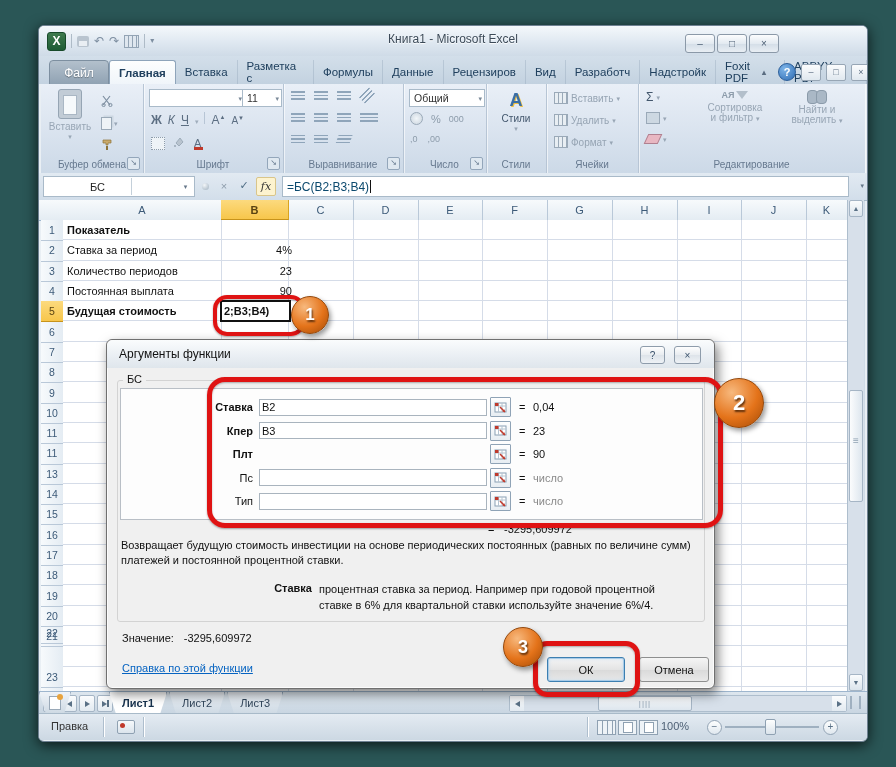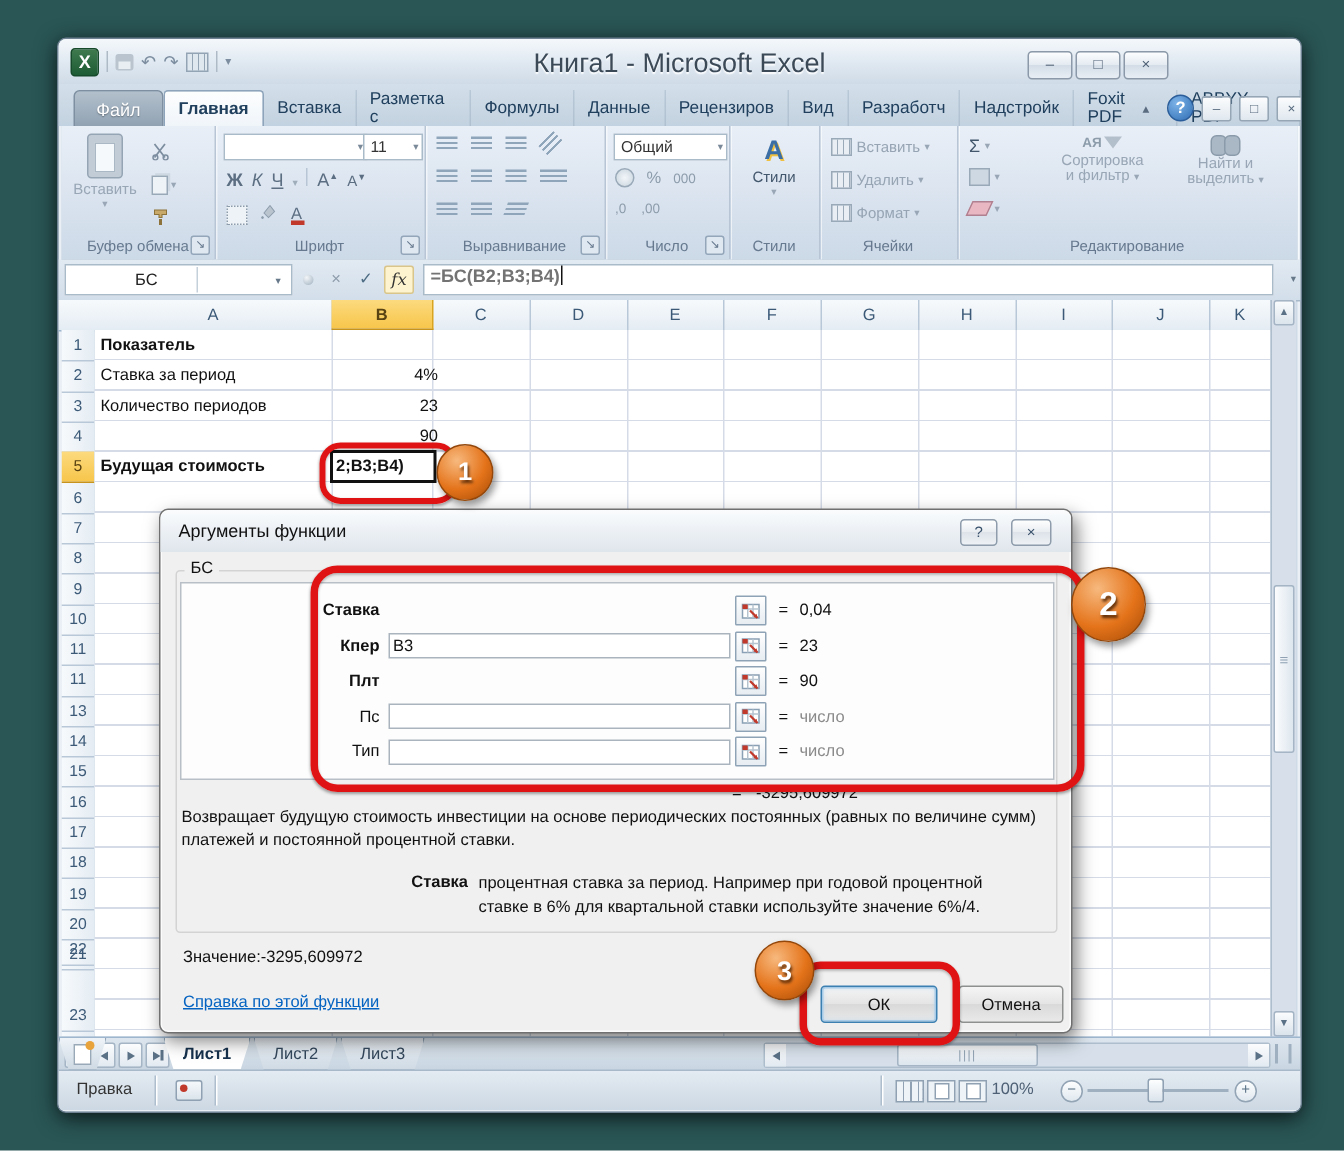--- a/index.html
+++ b/index.html
@@ -11,21 +11,21 @@
   #titlebar{position:absolute;left:0;top:0;right:0;height:30px;background:linear-gradient(#f4f8fb,#dfe8f1 55%,#cfdbe7)}
   .qat{position:absolute;top:5px;height:20px;display:flex;align-items:center;gap:5px;left:8px}
   .xl-logo{width:17px;height:17px;border-radius:3px;background:linear-gradient(#3f7a4e,#1e5c35);color:#fff;
        font-weight:bold;font-size:12px;display:flex;align-items:center;justify-content:center;border:1px solid #174a2a}
   .qsep{width:1px;height:14px;background:#aebbc7}
   .qbtn{color:#7d8ea0;font-size:12px;line-height:14px}
   .disk{width:12px;height:11px;background:#b9c4cf;border-radius:2px;position:relative}
   .disk::after{content:"";position:absolute;left:2px;bottom:1px;width:8px;height:5px;background:#e9eef3}
   .tblico{width:13px;height:11px;border:1px solid #93a4b5;background:
      repeating-linear-gradient(to right,#dfe7ef 0 3px,#93a4b5 3px 4px)}
-  #title-text{position:absolute;top:6px;left:0;right:0;text-align:center;font-size:18px;color:#3c4a58;text-shadow:0 1px 1px #fff}
+  #title-text{position:absolute;top:6px;left:0;right:0;text-align:center;font-size:12px;color:#3c4a58;text-shadow:0 1px 1px #fff}
   .capbtns{position:absolute;top:8px;left:646px;display:flex;gap:2px}
   .capbtn{width:28px;height:17px;border:1px solid #8b99a8;border-radius:3px;font-size:10px;color:#4e6075;
      background:linear-gradient(#fcfdfe,#e3eaf1 50%,#d3dde7 50%,#e8eef4);display:flex;align-items:center;justify-content:center}
   
   #tabrow{position:absolute;left:0;top:30px;right:0;height:28px;background:linear-gradient(#d3dfea,#c3d2e0)}
   #filetab{position:absolute;left:10px;top:4px;width:58px;height:24px;border-radius:4px 4px 0 0;
      background:linear-gradient(#b3c0cc,#8fa1b2);border:1px solid #7d8fa0;color:#fff;font-size:12px;
      display:flex;align-items:center;justify-content:center;text-shadow:0 1px 1px rgba(0,0,0,.35)}
   #rtabs{position:absolute;left:70px;top:4px;height:24px;display:flex}
   .rtab{padding:0 9px;font-size:11.5px;color:#20405e;display:flex;align-items:center;border-right:1px solid rgba(140,160,180,.35)}
@@ -64,21 +64,21 @@
   
   #fbar{position:absolute;left:0;top:147px;right:0;height:27px;background:linear-gradient(#e2eaf2,#d2deea);border-bottom:1px solid #a8bac9}
   .namebox{position:absolute;left:4px;top:3px;width:150px;height:19px;background:#fff;border:1px solid #a9bac9;
      font-size:11px;color:#222;display:flex;align-items:center}
   .namebox span{padding-left:46px}
   .nb-drop{position:absolute;right:1px;top:1px;bottom:1px;width:15px;border-left:1px solid #c4d0da;display:flex;align-items:center;justify-content:center;font-size:7px;color:#67788a}
   .fbtn{position:absolute;top:4px;width:18px;height:17px;display:flex;align-items:center;justify-content:center;font-size:11px}
   .sphere{position:absolute;left:163px;top:10px;width:7px;height:7px;border-radius:50%;background:radial-gradient(circle at 35% 30%,#f3f6f9,#9fb0bf)}
   #fxbtn{background:#fdf3cf;border:1px solid #d9c58a;border-radius:2px;font-style:italic;font-family:"DejaVu Serif",serif;font-size:11px;color:#333}
   .fml{position:absolute;left:243px;top:3px;right:18px;height:19px;background:#fff;border:1px solid #a9bac9;
-     font-size:12px;font-weight:700;color:#737373;display:flex;align-items:flex-start;padding-left:4px}
+     font-size:12px;font-weight:400;color:#0c4a6e;display:flex;align-items:center;padding-left:4px}
   .caret-bar{width:1px;height:13px;background:#111;margin-left:1px}
   .fml-exp{position:absolute;right:3px;top:9px;font-size:7px;color:#67788a}
   
   #colheads{position:absolute;left:0;top:174px;width:808px;height:20px;background:linear-gradient(#f7fafc,#e4ecf3);border-bottom:1px solid #9eb6ce}
   .colh{position:absolute;top:0;bottom:0;border-right:1px solid #b9c8d8;display:flex;align-items:center;justify-content:center;
      font-size:11px;color:#3c5a78}
   .colh.sel{background:linear-gradient(#fcda7e,#f7c64b);border-right:1px solid #d9a41f;border-bottom:1px solid #c7931a;color:#594312;font-weight:bold}
   #corner{position:absolute;left:2px;top:174px;width:22px;height:20px;background:linear-gradient(#f7fafc,#e4ecf3);
      border-right:1px solid #b9c8d8;border-bottom:1px solid #9eb6ce}
   #corner::after{content:"";position:absolute;right:2px;bottom:2px;border-left:9px solid transparent;border-bottom:9px solid #b4c2d0}
@@ -156,21 +156,21 @@
   .rangebtn{position:absolute;left:369px;width:19px;height:18px;border:1px solid #8fa3b6;background:linear-gradient(#fefefe,#e7edf2);
      display:flex;align-items:center;justify-content:center;border-radius:1px}
   .feq{position:absolute;left:398px;font-size:11px;color:#111}
   .fres{position:absolute;left:412px;font-size:11px;color:#111}
   .fres.muted{color:#8a8a8a}
   #dlg-eqrow{position:absolute;left:0;top:183px;font-size:11px;color:#111}
   #dlg-desc{position:absolute;left:14px;top:198px;width:580px;font-size:11px;line-height:15px;color:#111}
   #arg-label{position:absolute;left:60px;top:242px;width:145px;text-align:right;font-size:11px;font-weight:bold;color:#111}
   #arg-text{position:absolute;left:212px;top:242px;width:372px;font-size:11px;line-height:15.5px;color:#111}
   #dlg-value{position:absolute;left:15px;top:292px;font-size:11px;color:#111}
-  #dlg-value b{font-weight:normal;}
+  #dlg-value b{font-weight:normal;margin-right:10px}
   #dlg-link{position:absolute;left:15px;top:322px;font-size:11px;color:#0563c1;text-decoration:underline}
   .dlgbtn{position:absolute;top:317px;height:23px;border:1px solid #8e8f8f;border-radius:3px;font-size:11px;color:#111;
      background:linear-gradient(#f5f5f5,#e4e4e4 50%,#d9d9d9 50%,#e9e9e9);display:flex;align-items:center;justify-content:center}
   #okbtn{left:440px;width:76px;border-color:#3c7fb1;box-shadow:inset 0 0 0 1px #a8cbe8,inset 0 0 4px #bcd9f0}
   #cancelbtn{left:532px;width:68px}
   
   .ann-rect{position:absolute;border:4px solid var(--red,#df1313);border-radius:14px;z-index:60;
      box-shadow:0 1px 2px rgba(0,0,0,.35), inset 0 1px 2px rgba(0,0,0,.3)}
   .ann-badge{position:absolute;border-radius:50%;z-index:61;color:#fff;font-weight:bold;
      background:radial-gradient(circle at 35% 28%,#f7b97e,var(--badge,#e4731a) 55%,#a34a06);
@@ -452,20 +452,21 @@
       <div class="vline" style="left: 484px;"></div>
       <div class="vline" style="left: 549px;"></div>
       <div class="vline" style="left: 614px;"></div>
       <div class="vline" style="left: 678px;"></div>
       <div class="vline" style="left: 743px;"></div>
       <div class="celltxt" style="left: 0px; top: 20.3px; width: 158px; height: 20.3px;">Ставка за период</div>
       <div class="celltxt bold" style="left: 0px; top: 0px; width: 158px; height: 20.3px;">Показатель</div>
       <div class="celltxt right" style="left: 158px; top: 20.3px; width: 67px; height: 20.3px;">4%</div>
       <div class="celltxt" style="left: 0px; top: 40.6px; width: 158px; height: 20.3px;">Количество периодов</div>
       <div class="celltxt right" style="left: 158px; top: 40.6px; width: 67px; height: 20.3px;">23</div>
+      <div class="celltxt" style="left: 0px; top: 60.9px; width: 158px; height: 20.3px;">Постоянная выплата</div>
       <div class="celltxt right" style="left: 158px; top: 60.9px; width: 67px; height: 20.3px;">90</div>
       <div class="celltxt bold" style="left: 0px; top: 81.2px; width: 158px; height: 20.3px;">Будущая стоимость</div>
       <div id="editcell" style="left: 157px; top: 80.2px; width: 65px; height: 18.3px;">2;B3;B4)</div>
     </div>
 
   <div id="vscroll">
     <span class="sbtn" style="top:0">▲</span>
     <div id="vthumb"></div>
     <span class="sbtn" style="bottom:0">▼</span>
   </div>
@@ -528,20 +529,21 @@
     <div id="dlg-title">
       <span>Аргументы функции</span>
     </div>
     <span class="dbtn" style="left:533px;width:23px">?</span>
     <span class="dbtn" style="left:567px;width:25px">×</span>
     <div id="gbox"></div>
     <span id="gbox-label">БС</span>
     <div id="panel">
         <div class="frow" style="top: 8px;">
           <span class="flabel req">Ставка</span>
+          <input class="finput" value="B2" style="">
           <span class="rangebtn">
             <svg width="13" height="13" viewBox="0 0 13 13">
               <rect x="1" y="2" width="11" height="9" fill="#fff" stroke="#8aa0b4"></rect>
               <path d="M1 5h11M4.5 2v9M8 2v9" stroke="#b6c4d0"></path>
               <rect x="1" y="2" width="3.5" height="3" fill="#c0392b"></rect>
               <path d="M6 6 L11 11" stroke="#c0392b" stroke-width="1.5"></path>
               <path d="M11 11 L8.2 10.4 L10.4 8.2 z" fill="#c0392b"></path>
             </svg>
           </span>
           <span class="feq">=</span>

